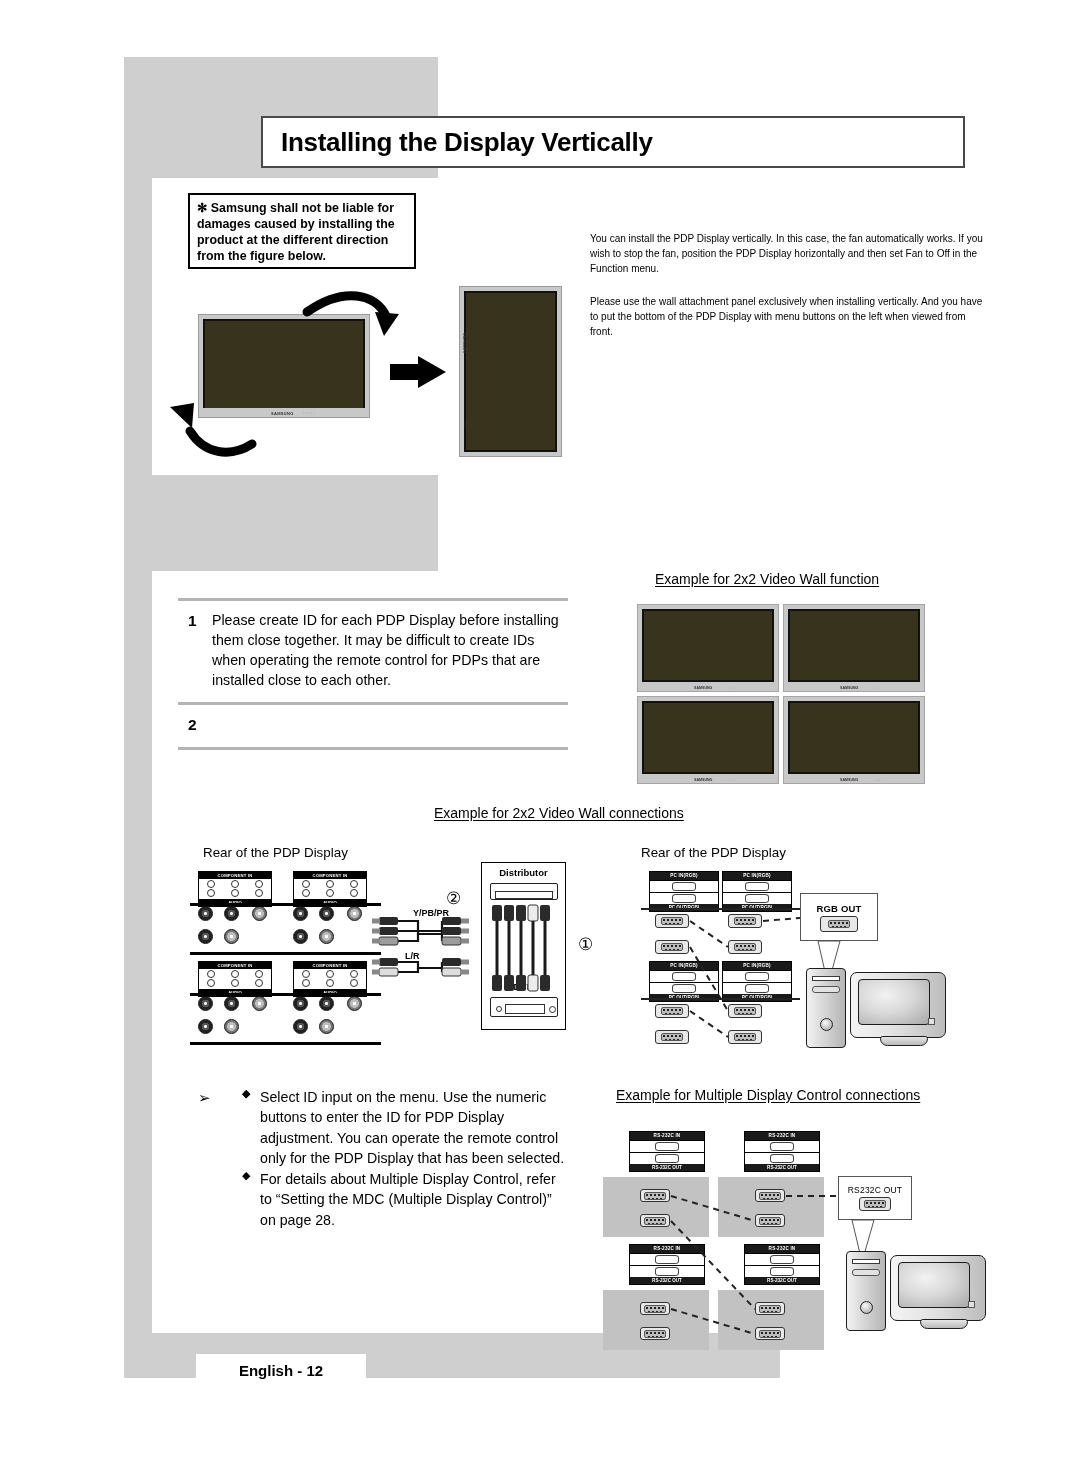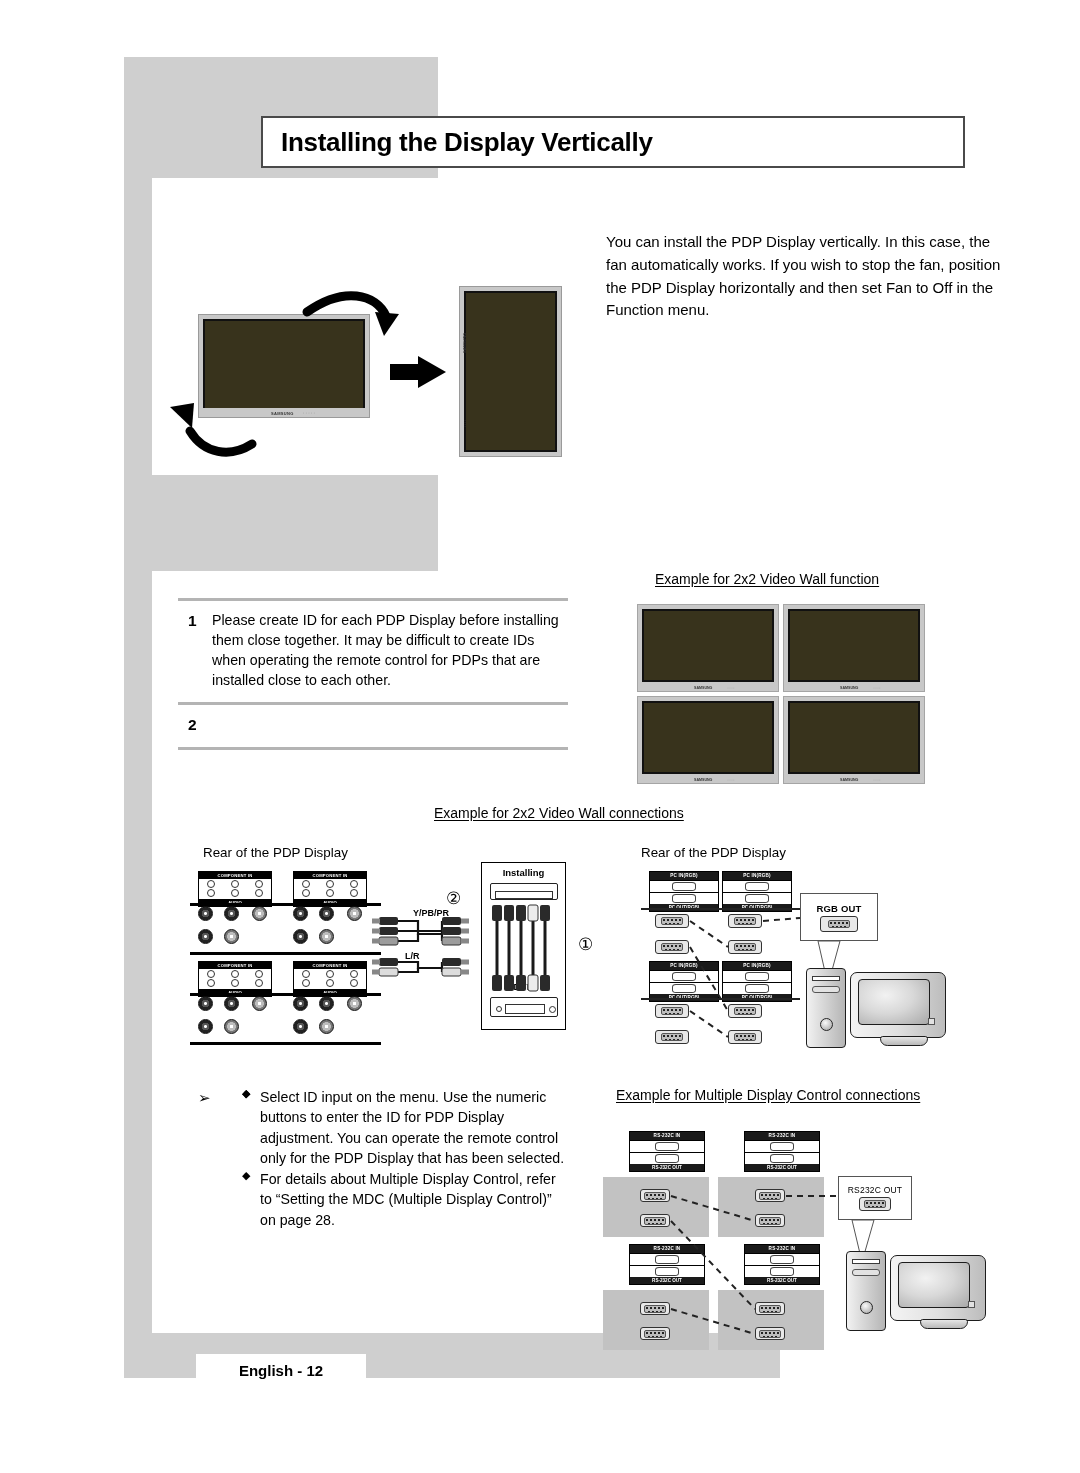--- a/index.html
+++ b/index.html
@@ -68,23 +68,22 @@
     padding: 5px 7px 4px 7px;
     font-size: 12.4px;
     font-weight: bold;
     line-height: 1.30;
   }
 
   
   #intro-text {
     position: absolute;
     left: 590px; top: 231px; width: 400px;
-    font-size: 15px;
+    font-size: 10px;
     line-height: 1.52;
-    margin-left: 16px;
   }
   #intro-text p { margin: 0 0 17px 0; }
   #intro-text p:last-child { margin-bottom: 0; }
 
   
   #rotation-figure {
     position: absolute;
     left: 160px; top: 276px; width: 420px; height: 200px;
   }
 
@@ -488,23 +487,25 @@
 
 <div id="page">
 
   <div class="gray-band band-left"></div>
   <div class="gray-band band-top1"></div>
   <div class="gray-band band-top2"></div>
   <div class="gray-band band-bottom"></div>
 
   <div class="heading" id="heading-1">Installing the Display Vertically</div>
 
+  <div id="note-box">✻ Samsung shall not be liable for damages caused by installing the product at the different direction from the figure below.</div>
 
   <div id="intro-text">
     <p>You can install the PDP Display vertically. In this case, the fan automatically works. If you wish to stop the fan, position the PDP Display horizontally and then set  Fan  to  Off  in the  Function  menu.</p>
+    <p>Please use the wall attachment panel exclusively when installing vertically. And you have to put the bottom of the PDP Display with menu buttons on the left when viewed from front.</p>
   </div>
 
   <div id="rotation-figure">
     <div class="tv" id="tv-horizontal">
       <div class="screen"></div>
       <div class="bezel-strip"></div>
       <div class="logo">SAMSUNG</div>
       <div class="ctrl">◦ ◦ ◦ ◦ ◦</div>
     </div>
 
@@ -718,21 +719,21 @@
       <rect x="442" y="968" width="19" height="8" rx="2" fill="#dddddd" stroke="#333"></rect>
       <rect x="461" y="918.5" width="8" height="5" fill="#888"></rect>
       <rect x="461" y="928.5" width="8" height="5" fill="#888"></rect>
       <rect x="461" y="938.5" width="8" height="5" fill="#888"></rect>
       <rect x="461" y="959.5" width="8" height="5" fill="#888"></rect>
       <rect x="461" y="969.5" width="8" height="5" fill="#888"></rect>
     </g>
   </svg>
 
   <div id="dist-box">
-    <div class="dev-title" style="top:4px;">Installing</div>
+    <div class="dev-title" style="top:4px;">Distributor</div>
     <div class="device" style="left:8px; top:20px; width:68px; height:17px; border-radius:2px;">
       <div style="position:absolute;left:4px;top:7px;width:56px;height:6px;border:1px solid #333;background:#fff;"></div>
     </div>
     <div class="dev-title" style="top:118px;">DVD</div>
     <div class="device" style="left:8px; top:134px; width:68px; height:20px; border-radius:2px;">
       <div style="position:absolute;left:14px;top:6px;width:38px;height:8px;border:1px solid #333;background:#fff;"></div>
       <div style="position:absolute;left:5px;top:8px;width:4px;height:4px;border:1px solid #333;border-radius:50%;"></div>
       <div style="position:absolute;left:58px;top:8px;width:5px;height:5px;border:1px solid #333;border-radius:50%;"></div>
     </div>
 

